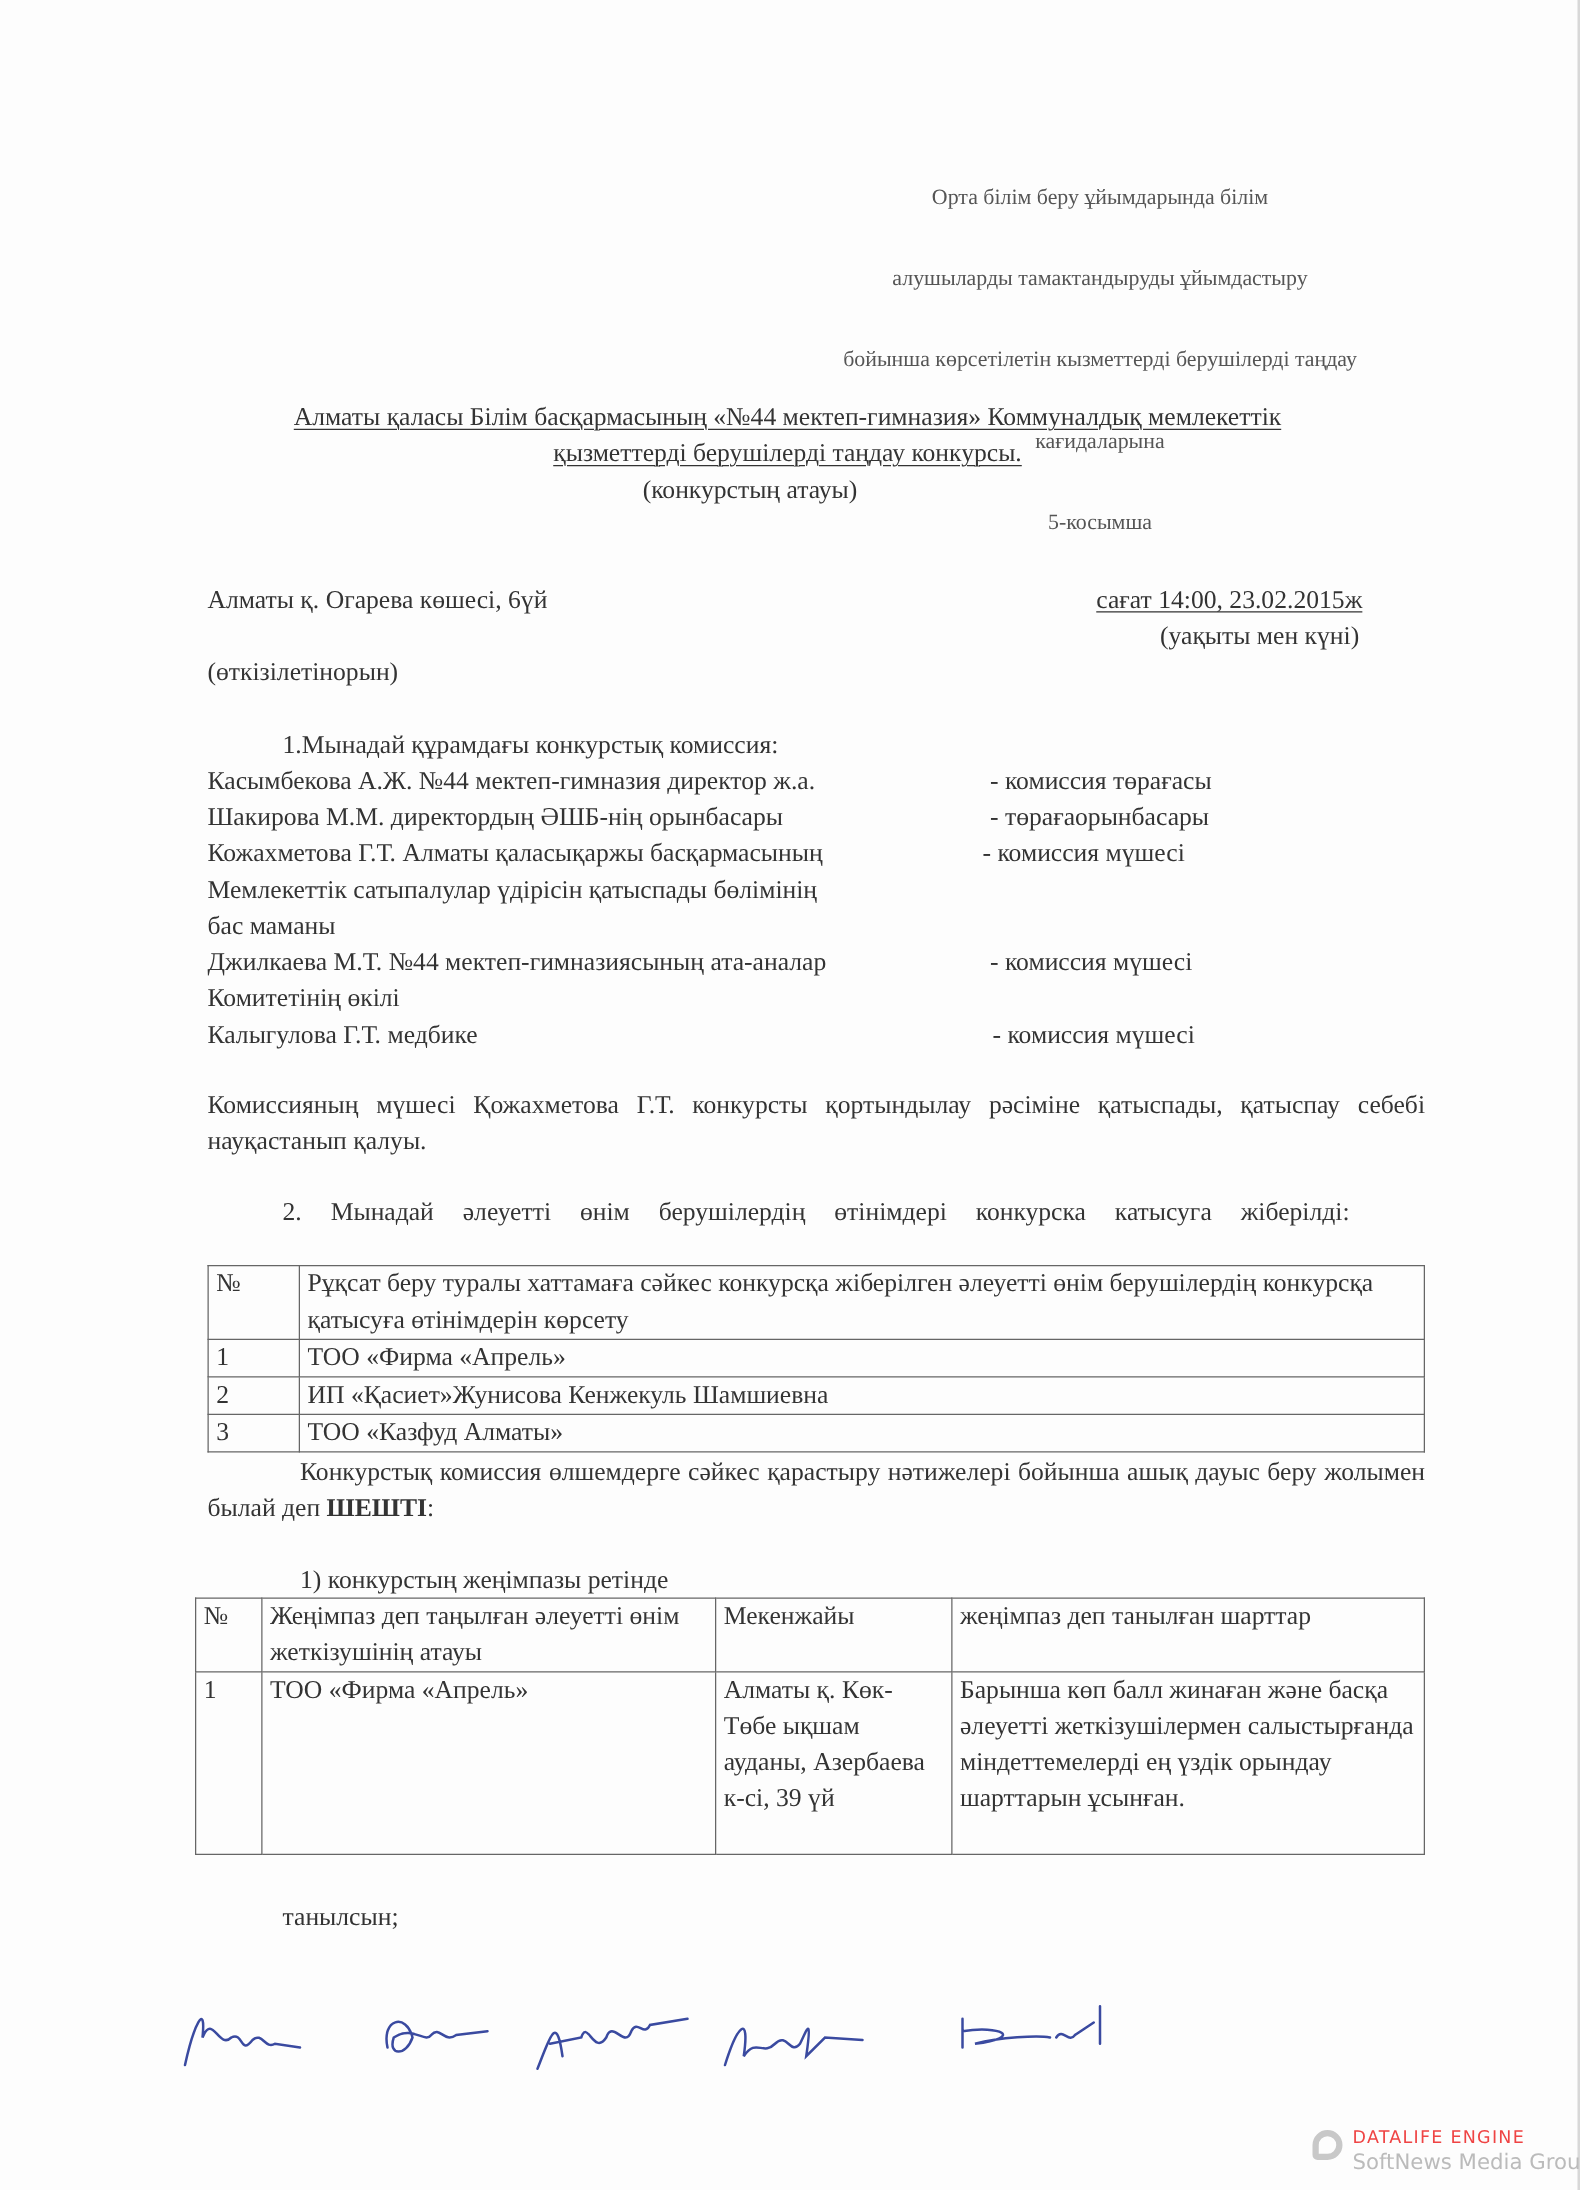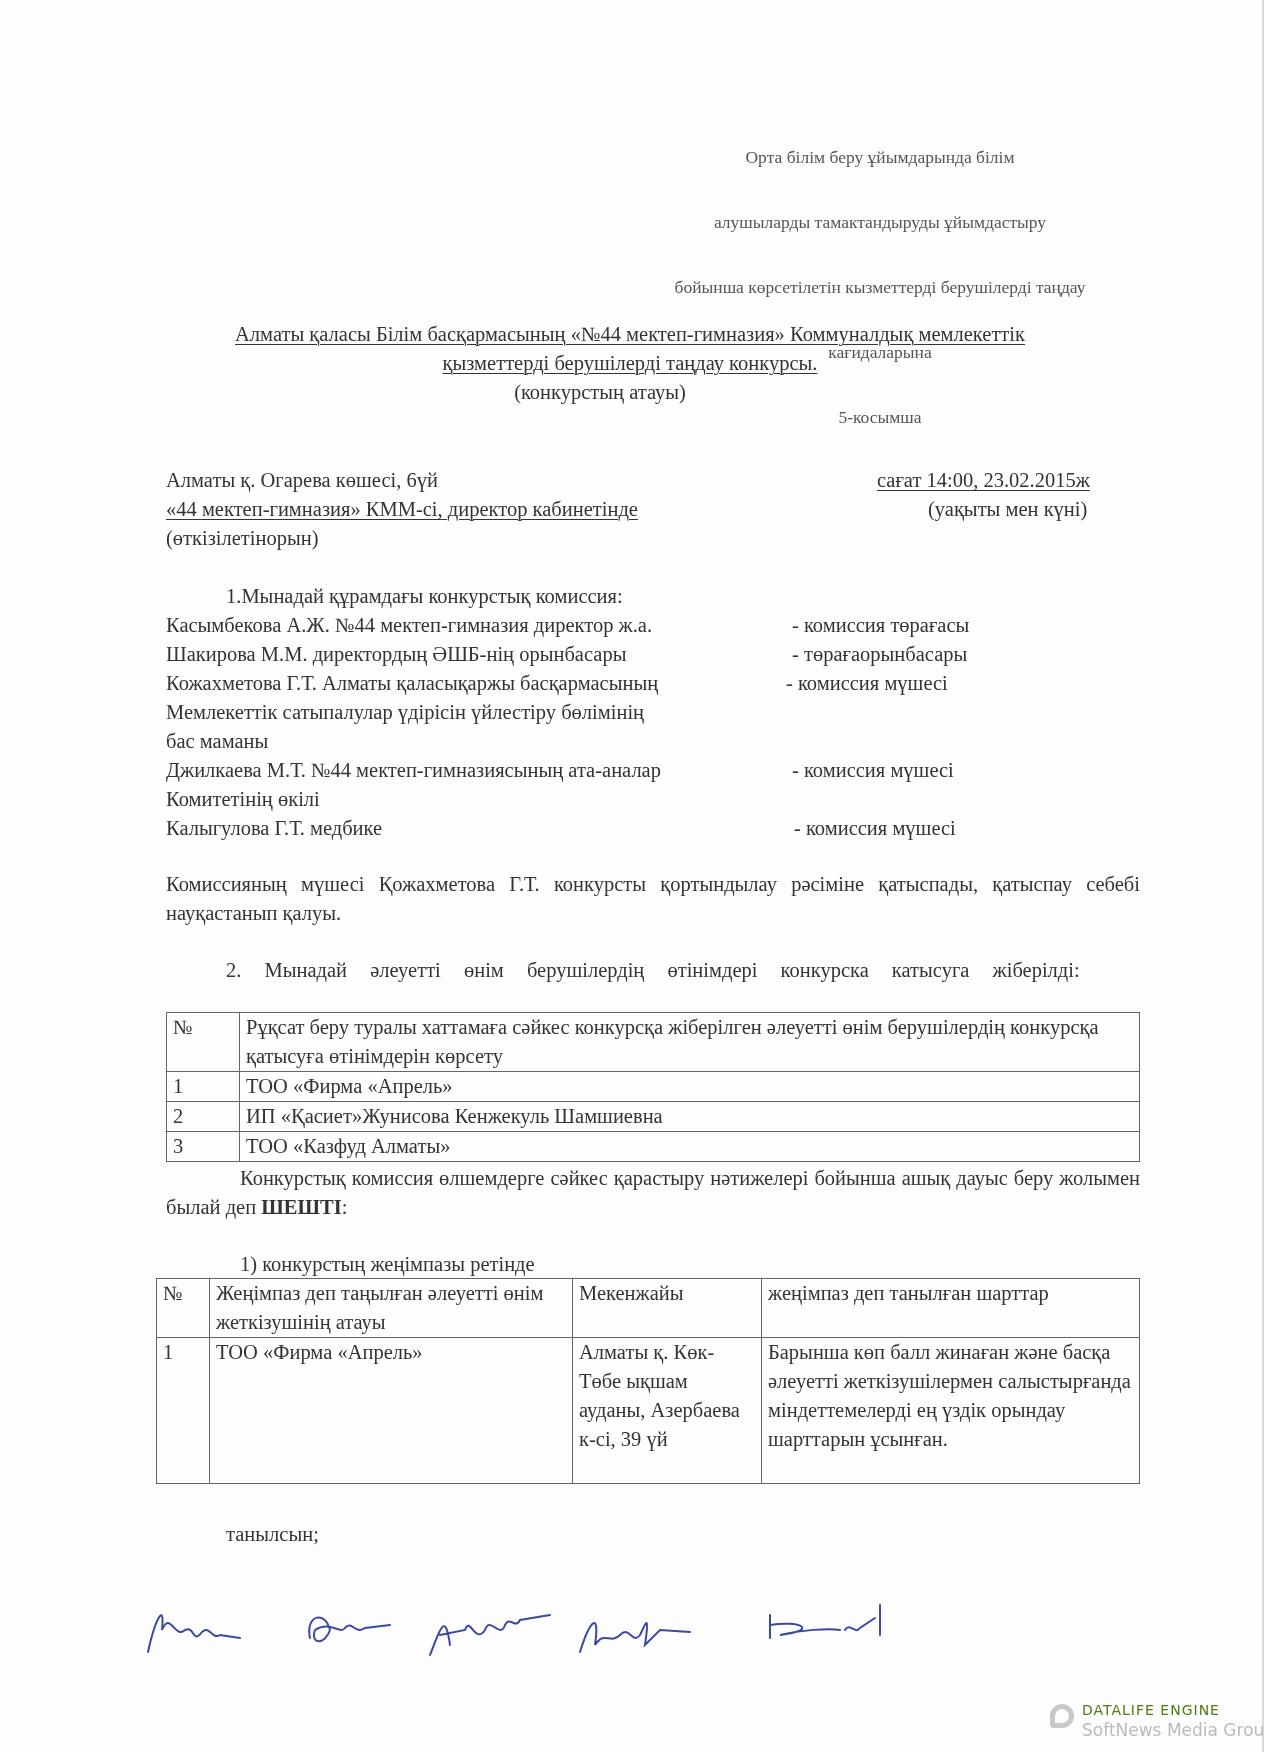--- a/index.html
+++ b/index.html
@@ -18,21 +18,21 @@
     table { border-collapse: collapse; position: absolute; font-size: 20.5px; color: #333; }
     td { border: 1px solid #666; vertical-align: top; padding: 0 6px; line-height: 29px; }
     .tbl1 { left: 166px; top: 1012px; width: 974px; }
     .tbl1 td.n { width: 60px; }
     .tbl2 { left: 156px; top: 1278px; width: 984px; }
     .tbl2 td { line-height: 29px; }
     .justify { position: absolute; left: 166px; width: 974px; font-size: 20.5px; line-height: 29px; text-align: justify; color: #333; }
     .sig { position: absolute; top: 1590px; left: 140px; width: 900px; height: 70px; }
     .watermark { position: absolute; left: 1050px; top: 1700px; width: 200px; height: 40px; }
     .wm-logo { position: absolute; left: 0; top: 4px; width: 24px; height: 24px; border: 5px solid #c8c8c8; border-radius: 50% 50% 50% 4px; box-sizing: border-box; }
-    .wm-title { position: absolute; left: 32px; top: 2px; font-family: "DejaVu Sans", sans-serif; font-size: 14px; letter-spacing: 1px; color: #4d7c0f; white-space: nowrap; }
+    .wm-title { position: absolute; left: 32px; top: 2px; font-family: "DejaVu Sans", sans-serif; font-size: 14px; letter-spacing: 1px; color: #ef4444; white-space: nowrap; }
     .wm-sub { position: absolute; left: 32px; top: 20px; font-family: "DejaVu Sans", sans-serif; font-size: 17px; color: #bbb; white-space: nowrap; }
   </style>
 </head>
 <body>
 
 <div class="page">
 
   <div class="header">
     <div>Орта білім беру ұйымдарында білім</div>
     <div>алушыларды тамактандыруды ұйымдастыру</div>
@@ -42,37 +42,36 @@
   </div>
 
 
   <div class="comp-name">
     <div class="u">Алматы қаласы Білім басқармасының «№44 мектеп-гимназия» Коммуналдық мемлекеттік</div>
     <div class="u">қызметтерді берушілерді таңдау конкурсы.</div>
     <div style="margin-left:-60px;">(конкурстың атауы)</div>
   </div>
 
   <div class="t" style="left:166px; top:466px;">Алматы қ. Огарева көшесі, 6үй</div>
-  <div class="t u" style="left:166px; top:495px;">«44 мектеп-гимназия» КММ-сі,  директор кабинетінде</div>
   <div class="t" style="left:166px; top:524px;">(өткізілетінорын)</div>
 
   <div class="t u" style="left:877px; top:466px;">сағат 14:00, 23.02.2015ж</div>
   <div class="t" style="left:928px; top:495px;">(уақыты мен күні)</div>
 
   <div class="t" style="left:226px; top:582px;">1.Мынадай құрамдағы конкурстық комиссия:</div>
 
   <div class="t" style="left:166px; top:611px;">Касымбекова А.Ж. №44 мектеп-гимназия директор ж.а.</div>
   <div class="t" style="left:792px; top:611px;">-  комиссия төрағасы</div>
 
   <div class="t" style="left:166px; top:640px;">Шакирова М.М. директордың ӘШБ-нің орынбасары</div>
   <div class="t" style="left:792px; top:640px;">-  төрағаорынбасары</div>
 
   <div class="t" style="left:166px; top:669px;">Кожахметова Г.Т. Алматы қаласықаржы басқармасының</div>
   <div class="t" style="left:786px; top:669px;">-  комиссия мүшесі</div>
-  <div class="t" style="left:166px; top:698px;">Мемлекеттік сатыпалулар үдірісін үйлестіру бөлімінің</div>
+  <div class="t" style="left:166px; top:698px;">Мемлекеттік сатыпалулар үдірісін қатыспады бөлімінің</div>
   <div class="t" style="left:166px; top:727px;">бас маманы</div>
 
   <div class="t" style="left:166px; top:756px;">Джилкаева М.Т. №44 мектеп-гимназиясының ата-аналар</div>
   <div class="t" style="left:792px; top:756px;">- комиссия мүшесі</div>
   <div class="t" style="left:166px; top:785px;">Комитетінің өкілі</div>
 
   <div class="t" style="left:166px; top:814px;">Калыгулова Г.Т. медбике</div>
   <div class="t" style="left:794px; top:814px;">- комиссия мүшесі</div>
 
   <div class="justify" style="top:870px; text-align-last:left;">Комиссияның мүшесі Қожахметова Г.Т. конкурсты қортындылау рәсіміне қатыспады, қатыспау себебі науқастанып қалуы.</div>

